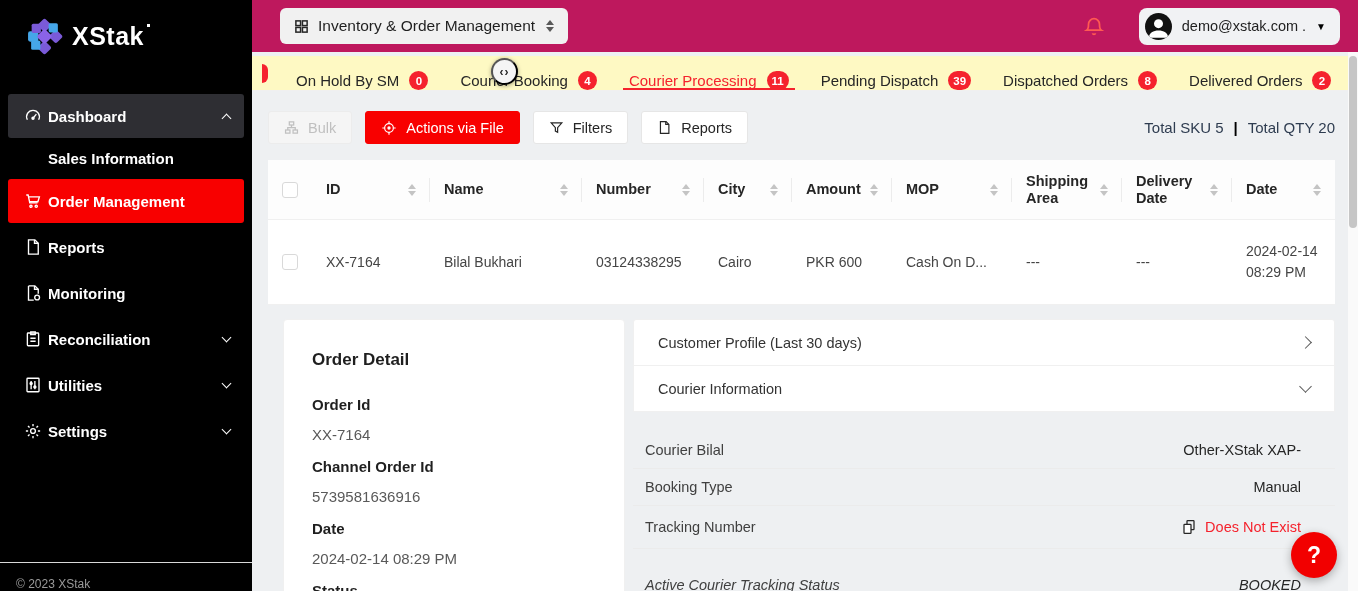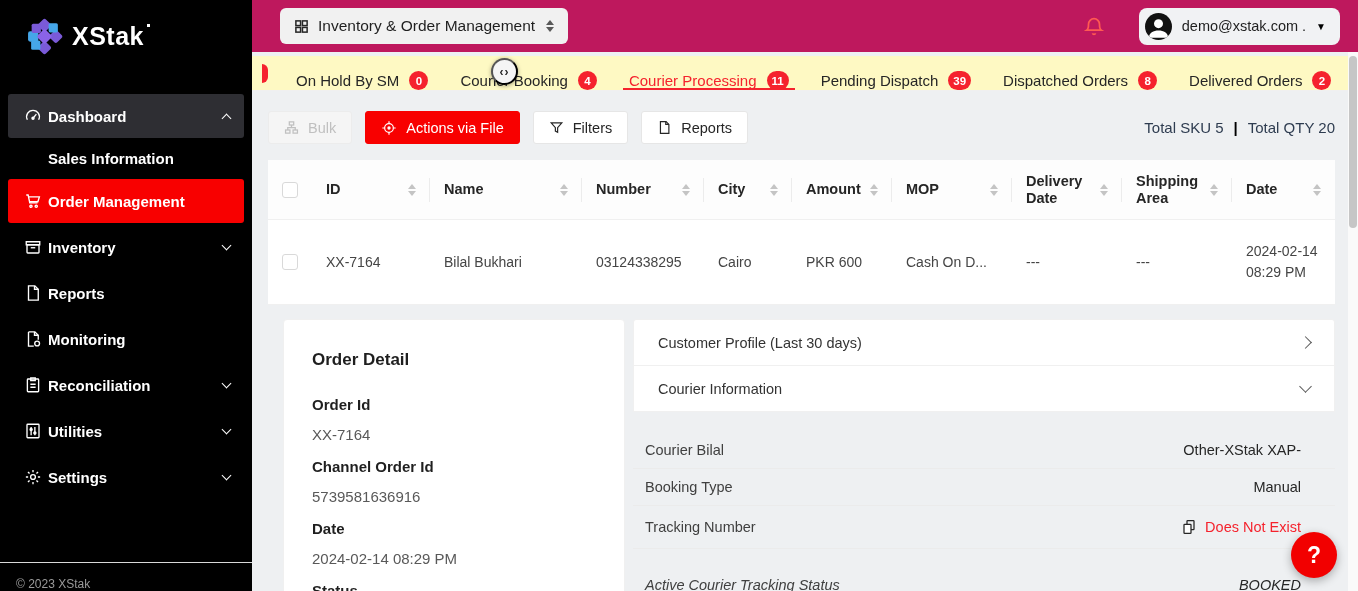--- a/index.html
+++ b/index.html
@@ -149,31 +149,20 @@
         <svg width="18" height="18" viewBox="0 0 24 24" fill="none" stroke="#fff" stroke-width="1.8">
             <path d="M3 4h2.5l2.2 10.5H18"></path>
             <path d="M6 6.5h14.5L18.5 13H7"></path>
             <circle cx="9.3" cy="19" r="1.5"></circle>
             <circle cx="16.3" cy="19" r="1.5"></circle>
           </svg>
       </span>
       <span>Order Management</span>
     </div>
 
-    <div class="menu-item">
-      <span class="mi-icon">
-        <svg width="18" height="18" viewBox="0 0 24 24" fill="none" stroke="#fff" stroke-width="1.8">
-            <rect x="4" y="9" width="16" height="11" rx="1"></rect>
-            <path d="M3 5h18v4H3z"></path>
-            <path d="M9 13h6"></path>
-          </svg>
-      </span>
-      <span>Inventory</span>
-      <span class="chev down"></span>
-    </div>
 
     <div class="menu-item">
       <span class="mi-icon">
         <svg width="18" height="18" viewBox="0 0 24 24" fill="none" stroke="#fff" stroke-width="1.8">
             <path d="M6 2.5h8.5L19 7v14.5H6z"></path>
             <path d="M14 2.5V7h5"></path>
           </svg>
       </span>
       <span>Reports</span>
     </div>
@@ -395,29 +384,29 @@
               <span class="s-dn"></span>
             </span>
           </div>
         <div class="cell c-mop">
             <span class="hdr-label">MOP</span>
             <span class="sorter">
               <span class="s-up"></span>
               <span class="s-dn"></span>
             </span>
           </div>
+        <div class="cell c-sarea">
+            <span class="hdr-label">Shipping Area</span>
+            <span class="sorter">
+              <span class="s-up"></span>
+              <span class="s-dn"></span>
+            </span>
+          </div>
         <div class="cell c-ddate">
             <span class="hdr-label">Delivery Date</span>
-            <span class="sorter">
-              <span class="s-up"></span>
-              <span class="s-dn"></span>
-            </span>
-          </div>
-        <div class="cell c-sarea">
-            <span class="hdr-label">Shipping Area</span>
             <span class="sorter">
               <span class="s-up"></span>
               <span class="s-dn"></span>
             </span>
           </div>
         <div class="cell c-date">
             <span class="hdr-label">Date</span>
             <span class="sorter">
               <span class="s-up"></span>
               <span class="s-dn"></span>

